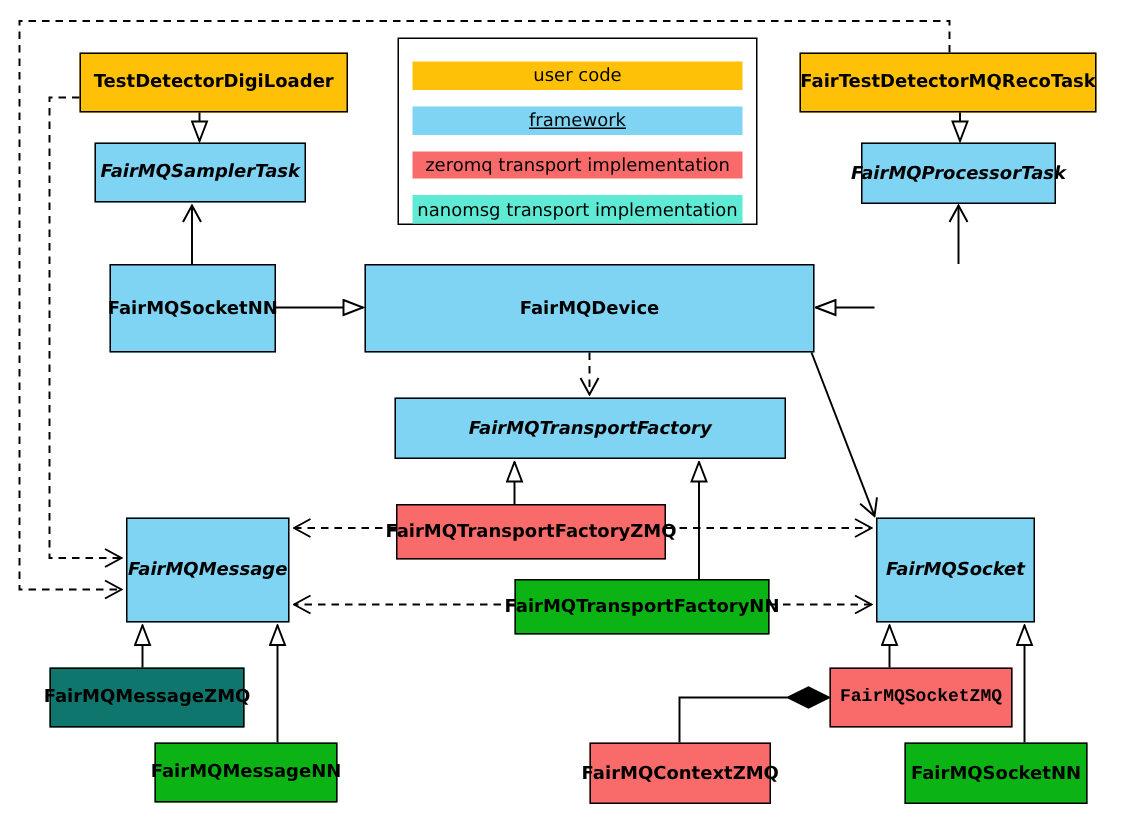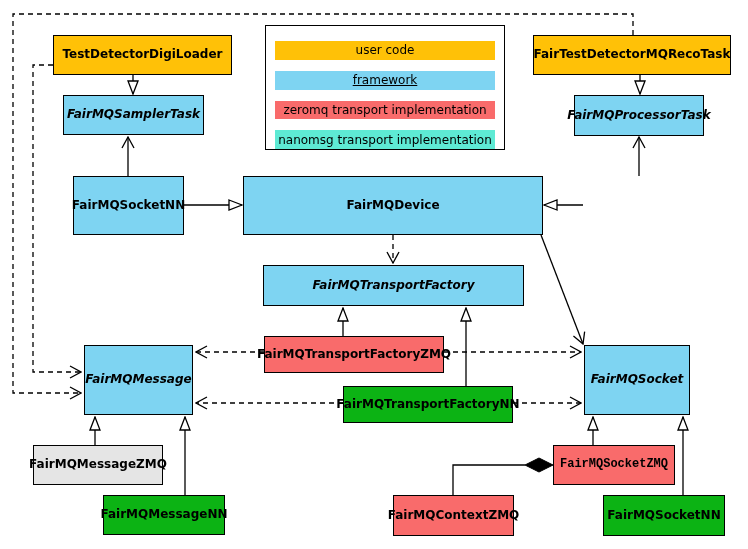--- a/index.html
+++ b/index.html
@@ -55,21 +55,21 @@
   <div class="node abstract" style="left: 263px; top: 265px; width: 261px; height: 41px; background-color: rgb(126, 212, 242);">FairMQTransportFactory</div>
 
   <div class="node" style="left: 264px; top: 336px; width: 180px; height: 37px; background-color: rgb(249, 107, 107);">FairMQTransportFactoryZMQ</div>
 
   <div class="node" style="left: 343px; top: 386px; width: 170px; height: 37px; background-color: rgb(12, 179, 20);">FairMQTransportFactoryNN</div>
 
   <div class="node abstract" style="left: 84px; top: 345px; width: 109px; height: 70px; background-color: rgb(126, 212, 242);">FairMQMessage</div>
 
   <div class="node abstract" style="left: 584px; top: 345px; width: 106px; height: 70px; background-color: rgb(126, 212, 242);">FairMQSocket</div>
 
-  <div class="node" style="left: 33px; top: 445px; width: 130px; height: 40px; background-color: #e5e5e5;">FairMQMessageZMQ</div>
+  <div class="node" style="left: 33px; top: 445px; width: 130px; height: 40px; background-color: #0f766e;">FairMQMessageZMQ</div>
 
   <div class="node" style="left: 103px; top: 495px; width: 122px; height: 40px; background-color: rgb(12, 179, 20);">FairMQMessageNN</div>
 
   <div class="node" style="left: 393px; top: 495px; width: 121px; height: 41px; background-color: rgb(249, 107, 107);">FairMQContextZMQ</div>
 
   <div class="node" style="left: 553px; top: 445px; width: 122px; height: 40px; background-color: rgb(249, 107, 107); font-family: Liberation Mono, monospace;">FairMQSocketZMQ</div>
 
   <div class="node" style="left: 603px; top: 495px; width: 122px; height: 41px; background-color: rgb(12, 179, 20);">FairMQSocketNN</div>
 
   <svg id="edges" width="748" height="549" viewBox="0 0 748 549">

